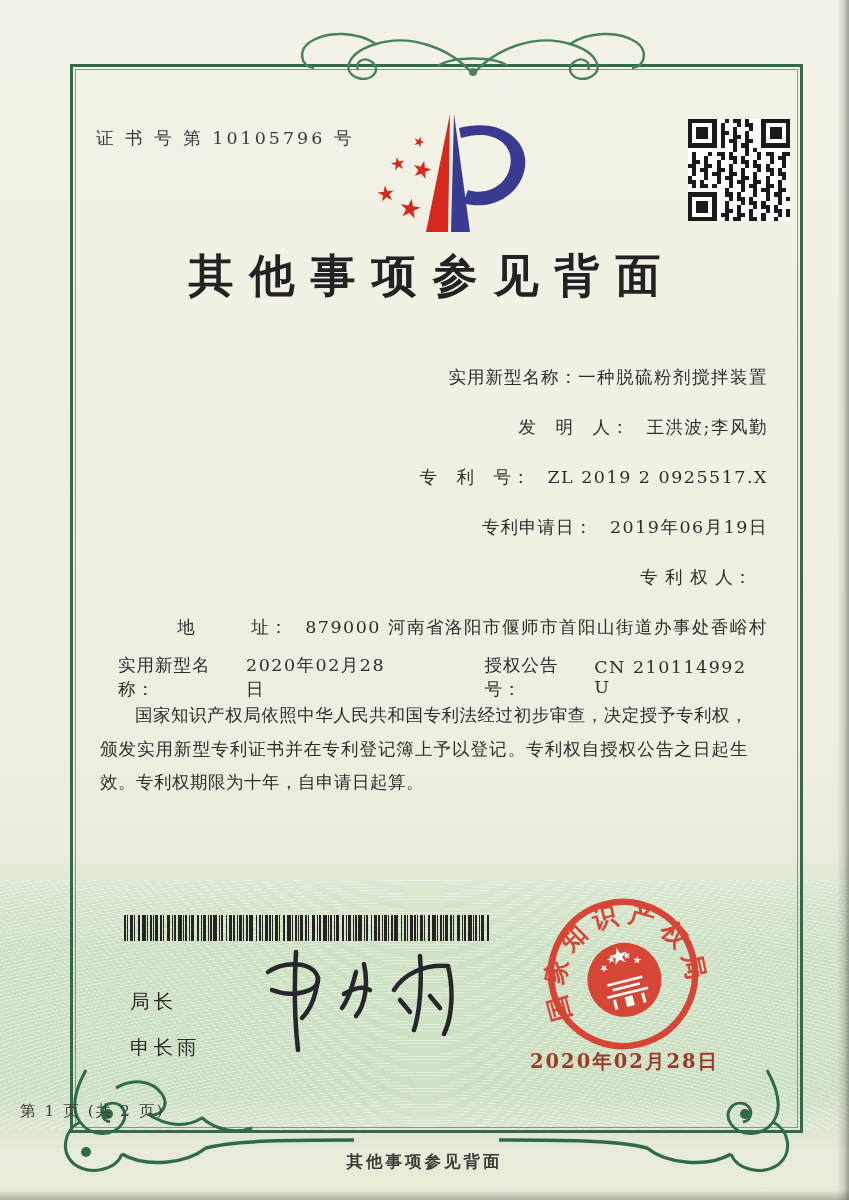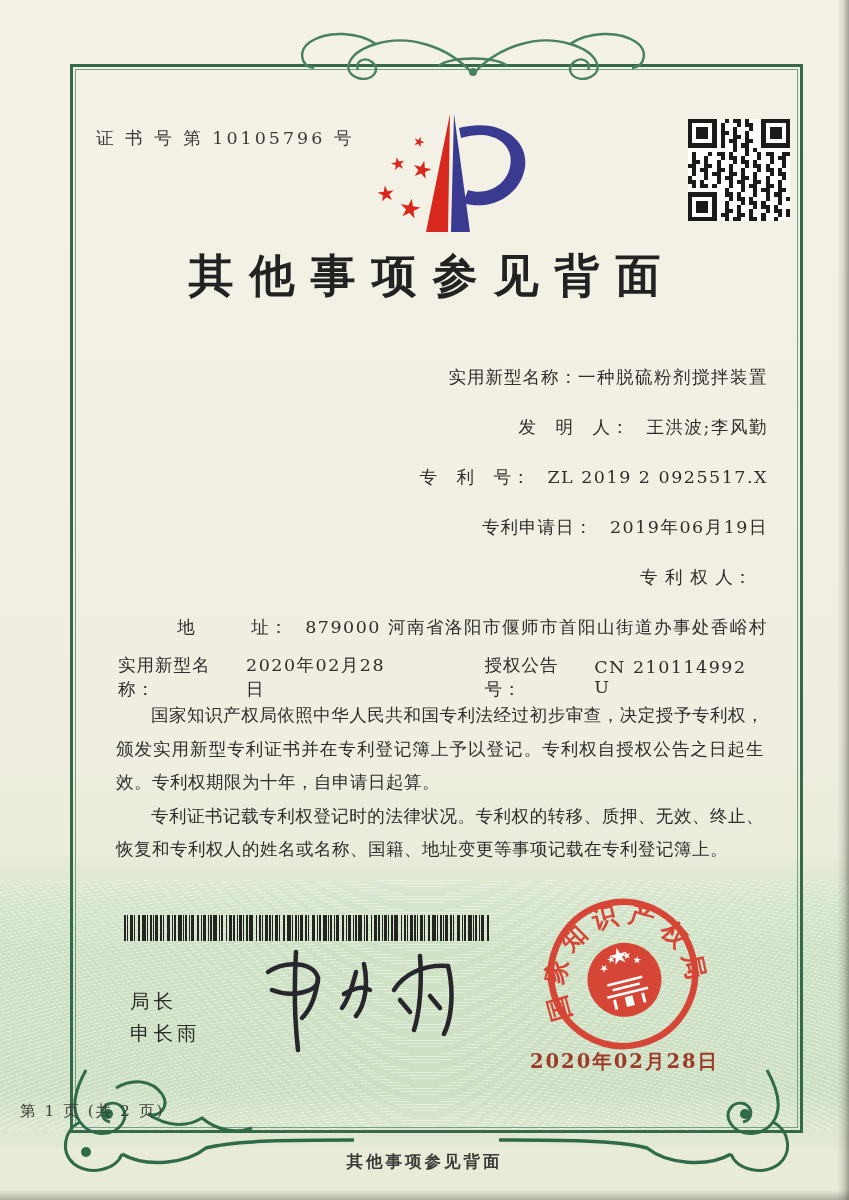--- a/index.html
+++ b/index.html
@@ -36,27 +36,27 @@
 
   .title { position:absolute; left:0; top:246px; width:100%; text-align:center;
     font-size:45px; font-weight:700; letter-spacing:16px; text-indent:16px; color:#222; }
 
   .fields { position:absolute; left:118px; top:352px; width:650px; font-size:17.5px; }
   .fields .row { height:50px; display:flex; align-items:center; letter-spacing:1px;justify-content:flex-end; }
   .fields .lbl { display:inline-block; min-width:128px; }
   .fields .val { letter-spacing:1.5px; }
   .grant-no { margin-left:82px; }
 
-  .paras { position:absolute; left:116px; top:699px; width:648px; }
+  .paras { position:absolute; left:100px; top:699px; width:648px; }
   .paras p { font-size:17.5px; line-height:33.5px; text-indent:2em; text-align:justify; letter-spacing:.5px; }
 
   .barcode { position:absolute; left:124px; top:915px; width:370px; height:26px; }
 
   .sig-block { position:absolute; left:130px; top:988px; font-size:19.5px; letter-spacing:4px; color:#2b2b28; }
-  .sig-block .t2 { margin-top:5px; }
+  .sig-block .t2 { margin-top:19px; }
   .signature { position:absolute; left:252px; top:938px; width:215px; height:118px; }
 
   .seal { position:absolute; left:528px; top:884px; width:190px; height:180px; transform:rotate(-14deg); }
   .seal-date { position:absolute; left:512px; top:1048px; width:225px; text-align:center;
     font-size:19.5px; letter-spacing:2px; color:#9c3a28; font-weight:600; }
 
   .page-no { position:absolute; left:0; top:1101px; width:100%; text-align:left; font-size:15.5px; letter-spacing:2px; color:#3c3c38;margin-left:20px; }
   .back-note { position:absolute; left:0; top:1151px; width:100%; text-align:center; font-size:16.5px; letter-spacing:3px; color:#3a3a36;font-weight:bold; }
 </style>
 </head>
@@ -344,21 +344,20 @@
     <div class="row">
       <span>实用新型名称：</span>
       <span class="val">2020年02月28日</span>
       <span class="grant-no">授权公告号：</span>
       <span class="val">CN 210114992 U</span>
     </div>
   </div>
 
   <div class="paras">
     <p>国家知识产权局依照中华人民共和国专利法经过初步审查，决定授予专利权，颁发实用新型专利证书并在专利登记簿上予以登记。专利权自授权公告之日起生效。专利权期限为十年，自申请日起算。</p>
-    <p>专利证书记载专利权登记时的法律状况。专利权的转移、质押、无效、终止、恢复和专利权人的姓名或名称、国籍、地址变更等事项记载在专利登记簿上。</p>
   </div>
 
   <svg class="barcode" id="barcode-svg" viewBox="0 0 370 26" preserveAspectRatio="none">
       <rect x="0" y="0" width="2" height="26" fill="#23231f"></rect>
       <rect x="3" y="0" width="1" height="26" fill="#23231f"></rect>
       <rect x="6" y="0" width="3" height="26" fill="#23231f"></rect>
       <rect x="10" y="0" width="1" height="26" fill="#23231f"></rect>
       <rect x="14" y="0" width="2" height="26" fill="#23231f"></rect>
       <rect x="18" y="0" width="4" height="26" fill="#23231f"></rect>
       <rect x="23" y="0" width="1" height="26" fill="#23231f"></rect>

